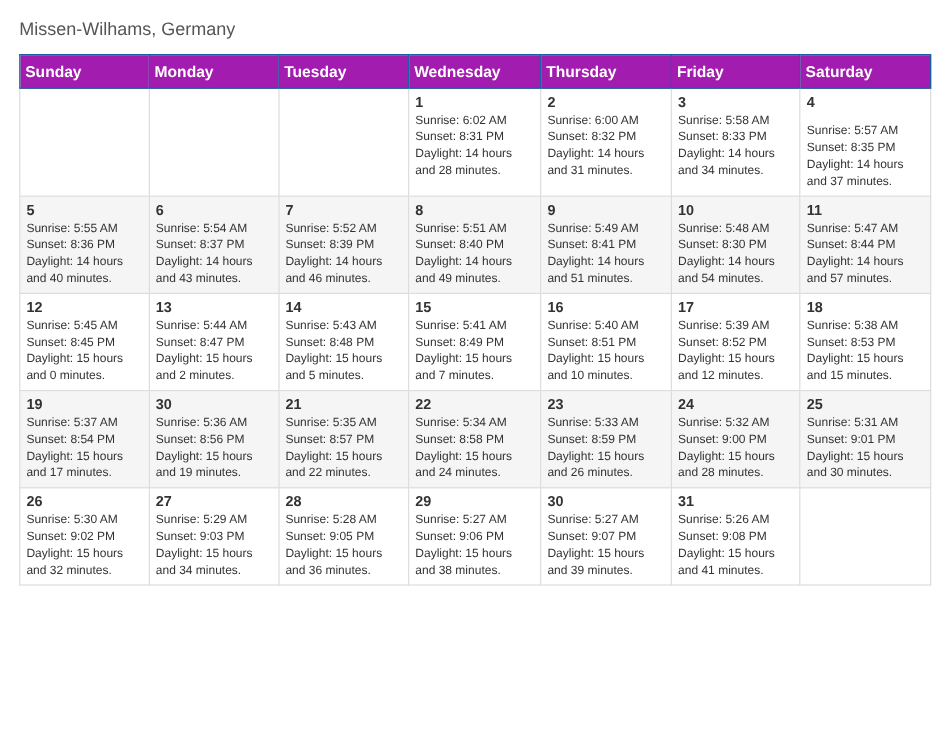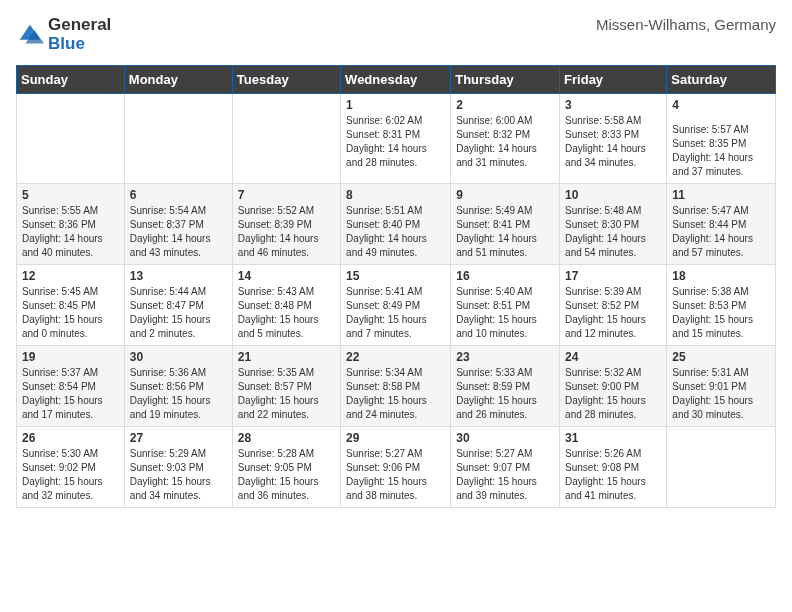--- a/index.html
+++ b/index.html
@@ -51,21 +51,21 @@
     .location {
       font-size: 15px;
       color: #555;
     }
     .calendar {
       width: 100%;
       border-collapse: collapse;
       border: 1px solid #ccc;
     }
     .calendar th {
-      background-color: #404040;
+      background-color: #a21caf;
       color: #fff;
       font-size: 13px;
       font-weight: bold;
       padding: 6px 4px;
       text-align: left;
       border: 1px solid #1a5fa0;
     }
     .calendar td {
       vertical-align: top;
       padding: 4px 5px;
@@ -91,30 +91,20 @@
       color: #333;
     }
     .empty-cell {
       background: #fff !important;
     }
   </style>
 </head>
 <body>
 
 <div class="header">
-  <div class="logo">
-    <svg class="logo-icon" viewBox="0 0 30 30">
-      <polygon points="15,4 26,20 4,20" fill="#2a7ac7"></polygon>
-      <polygon points="20,10 30,24 10,24" fill="#1a5fa0" opacity="0.7"></polygon>
-    </svg>
-    <div class="logo-text">
-      <span class="logo-general">General</span>
-      <span class="logo-blue">Blue</span>
-    </div>
-  </div>
   <div class="title-block">
     <div class="location">Missen-Wilhams, Germany</div>
   </div>
 </div>
 
 <table class="calendar">
   <thead>
     <tr>
     <th>Sunday</th>
         <th>Monday</th>

